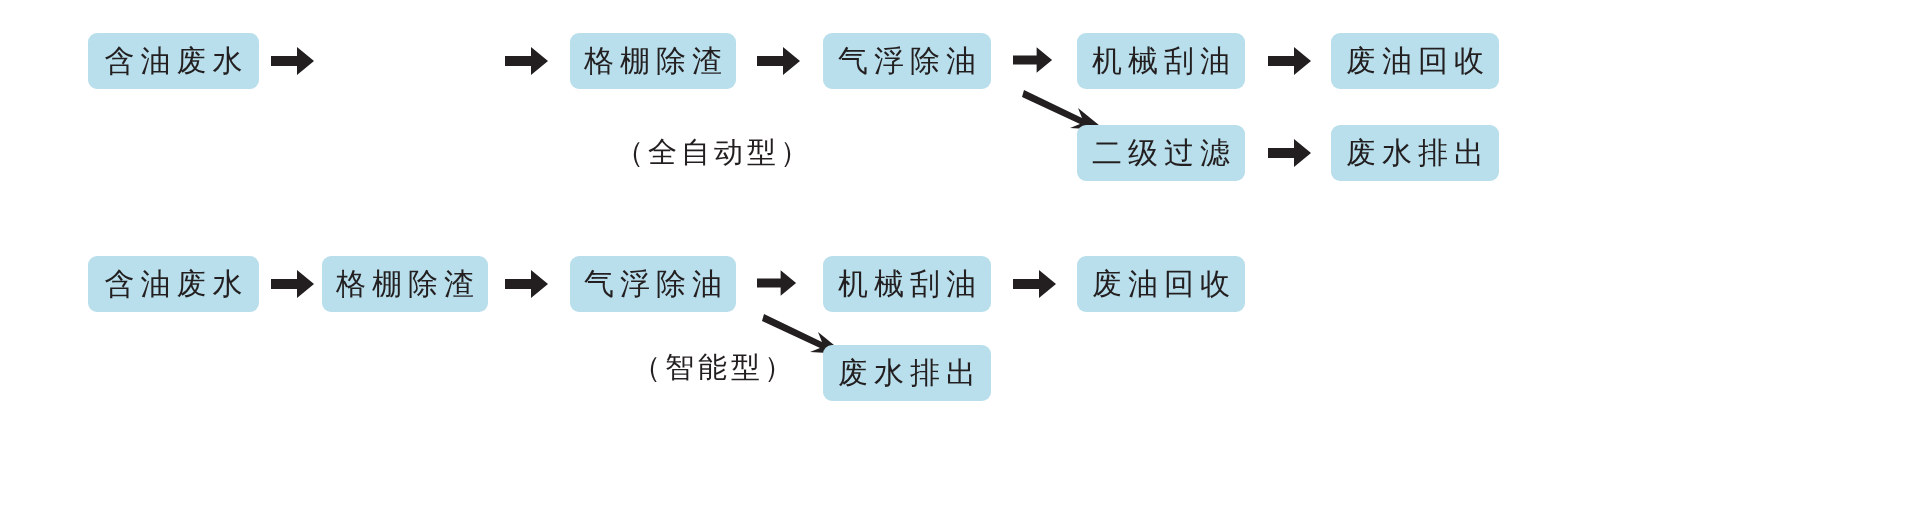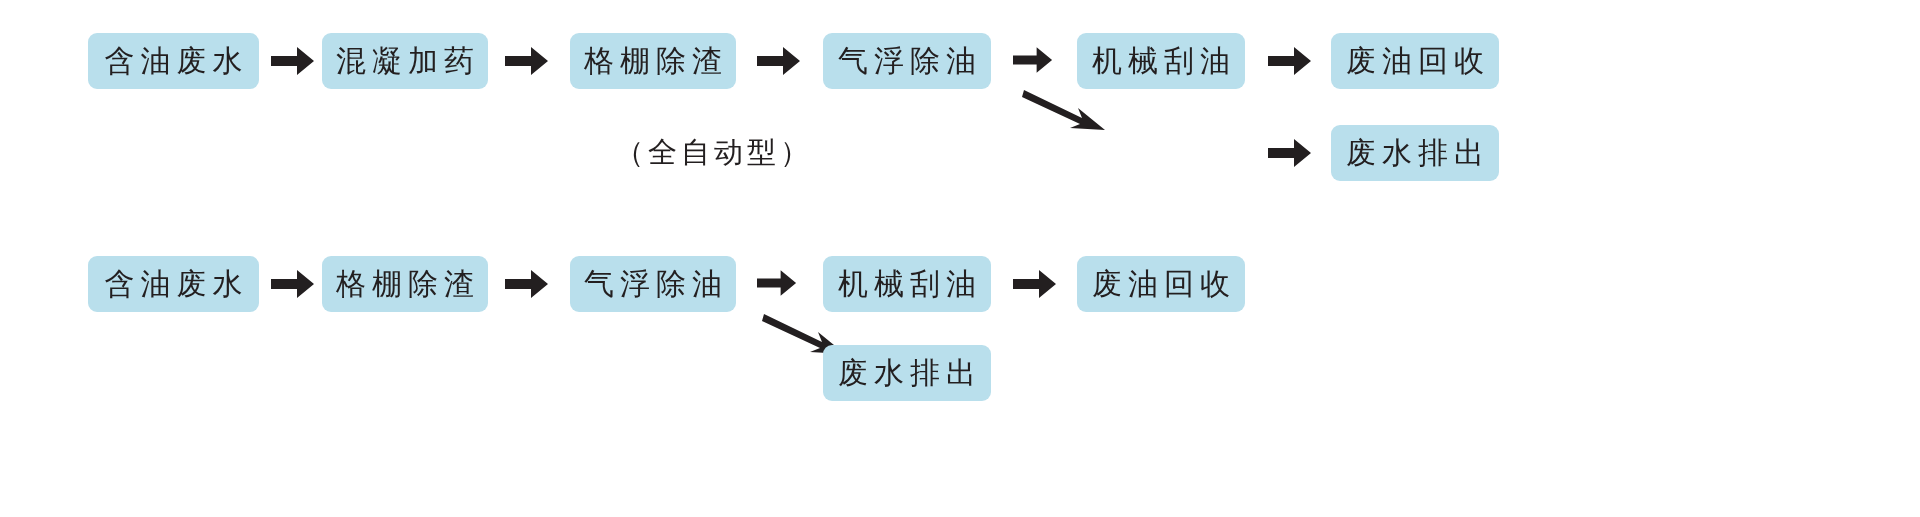--- a/index.html
+++ b/index.html
@@ -65,21 +65,20 @@
 <div id="canvas">
 
   <div class="node" style="left:88px; top:33px; width:171px; height:56px;">含油废水</div>
 
   <span class="arrow" style="left:271px; top:46px;">
     <svg width="44" height="30" viewBox="0 0 44 30">
       <path d="M0 10 H26 V1 L43 15 L26 29 V20 H0 Z" fill="#231f20"></path>
     </svg>
   </span>
 
-  <div class="node" style="left:322px; top:33px; width:166px; height:56px;">混凝加药</div>
 
   <span class="arrow" style="left:505px; top:46px;">
     <svg width="44" height="30" viewBox="0 0 44 30">
       <path d="M0 10 H26 V1 L43 15 L26 29 V20 H0 Z" fill="#231f20"></path>
     </svg>
   </span>
 
   <div class="node" style="left:570px; top:33px; width:166px; height:56px;">格棚除渣</div>
 
   <span class="arrow" style="left:757px; top:46px;">
@@ -105,20 +104,21 @@
   <div class="node" style="left:1077px; top:33px; width:168px; height:56px;">机械刮油</div>
 
   <span class="arrow" style="left:1268px; top:46px;">
     <svg width="44" height="30" viewBox="0 0 44 30">
       <path d="M0 10 H26 V1 L43 15 L26 29 V20 H0 Z" fill="#231f20"></path>
     </svg>
   </span>
 
   <div class="node" style="left:1331px; top:33px; width:168px; height:56px;">废油回收</div>
 
+  <div class="node" style="left:1077px; top:125px; width:168px; height:56px;">二级过滤</div>
 
   <span class="arrow" style="left:1268px; top:138px;">
     <svg width="44" height="30" viewBox="0 0 44 30">
       <path d="M0 10 H26 V1 L43 15 L26 29 V20 H0 Z" fill="#231f20"></path>
     </svg>
   </span>
 
   <div class="node" style="left:1331px; top:125px; width:168px; height:56px;">废水排出</div>
 
   <div class="mode-label" style="left:568px; top:133px;">（全自动型）</div>
@@ -158,14 +158,15 @@
   <span class="arrow" style="left:1013px; top:269px;">
     <svg width="44" height="30" viewBox="0 0 44 30">
       <path d="M0 10 H26 V1 L43 15 L26 29 V20 H0 Z" fill="#231f20"></path>
     </svg>
   </span>
 
   <div class="node" style="left:1077px; top:256px; width:168px; height:56px;">废油回收</div>
 
   <div class="node" style="left:823px; top:345px; width:168px; height:56px;">废水排出</div>
 
+  <div class="mode-label" style="left:585px; top:348px;">（智能型）</div>
 
 </div>
 
 </body></html>

